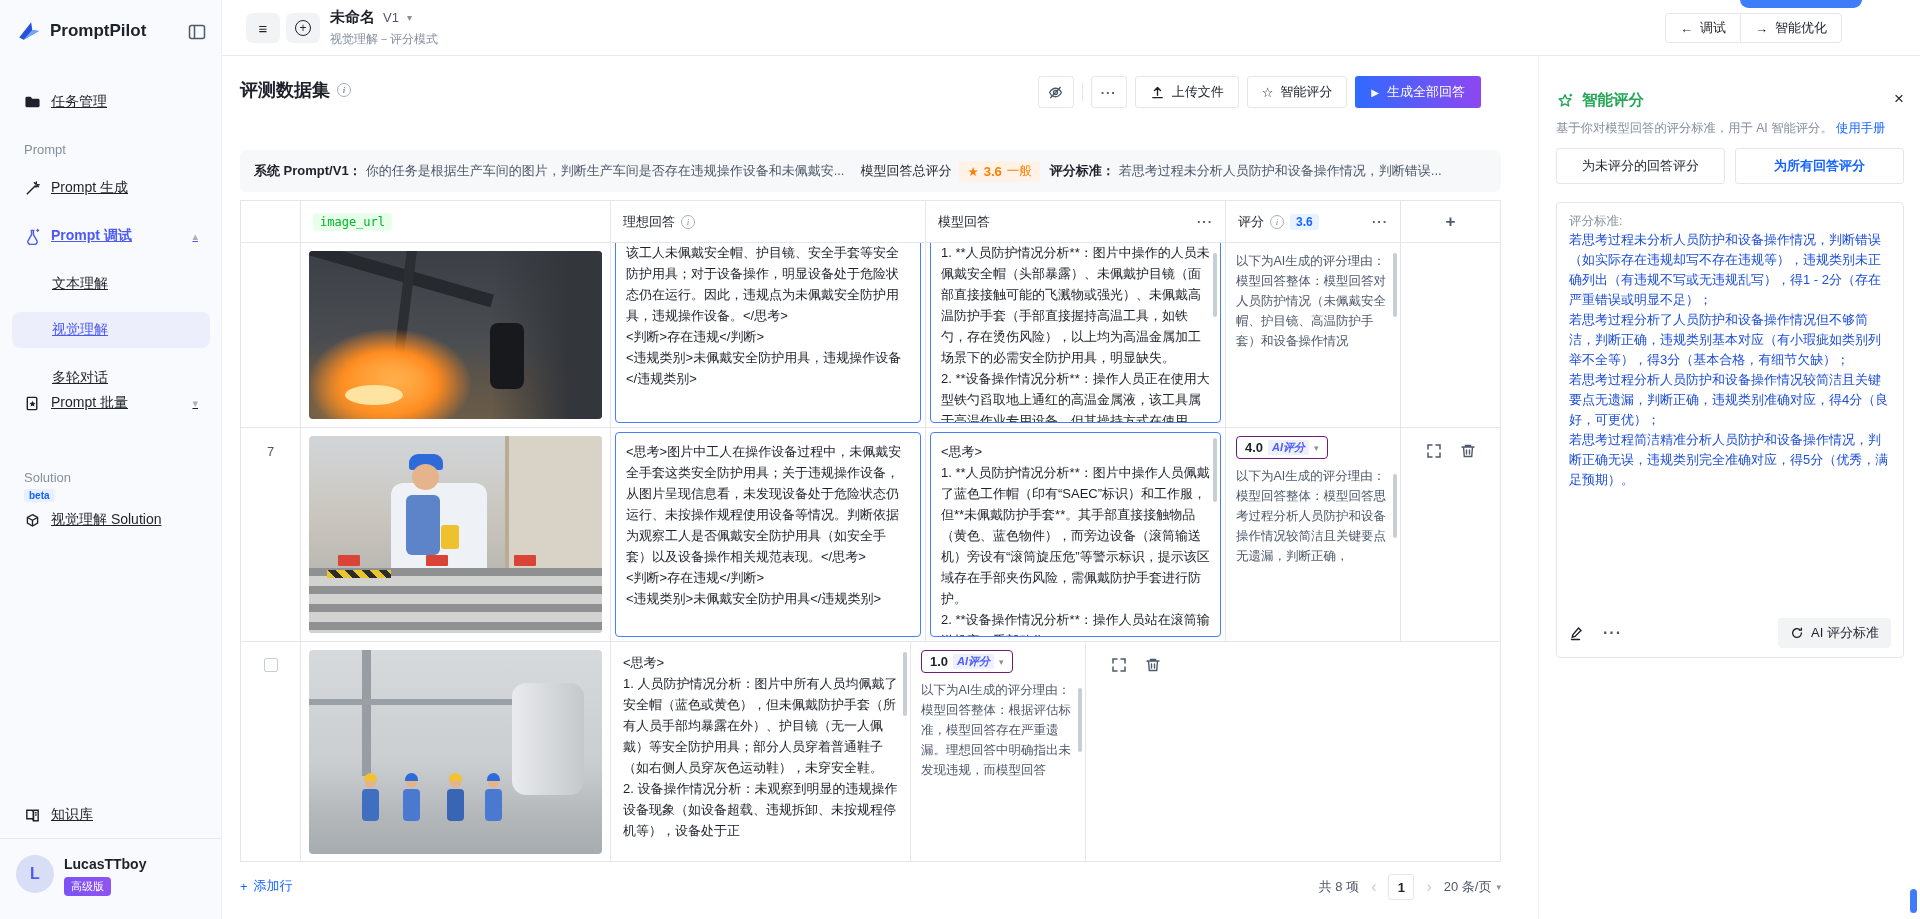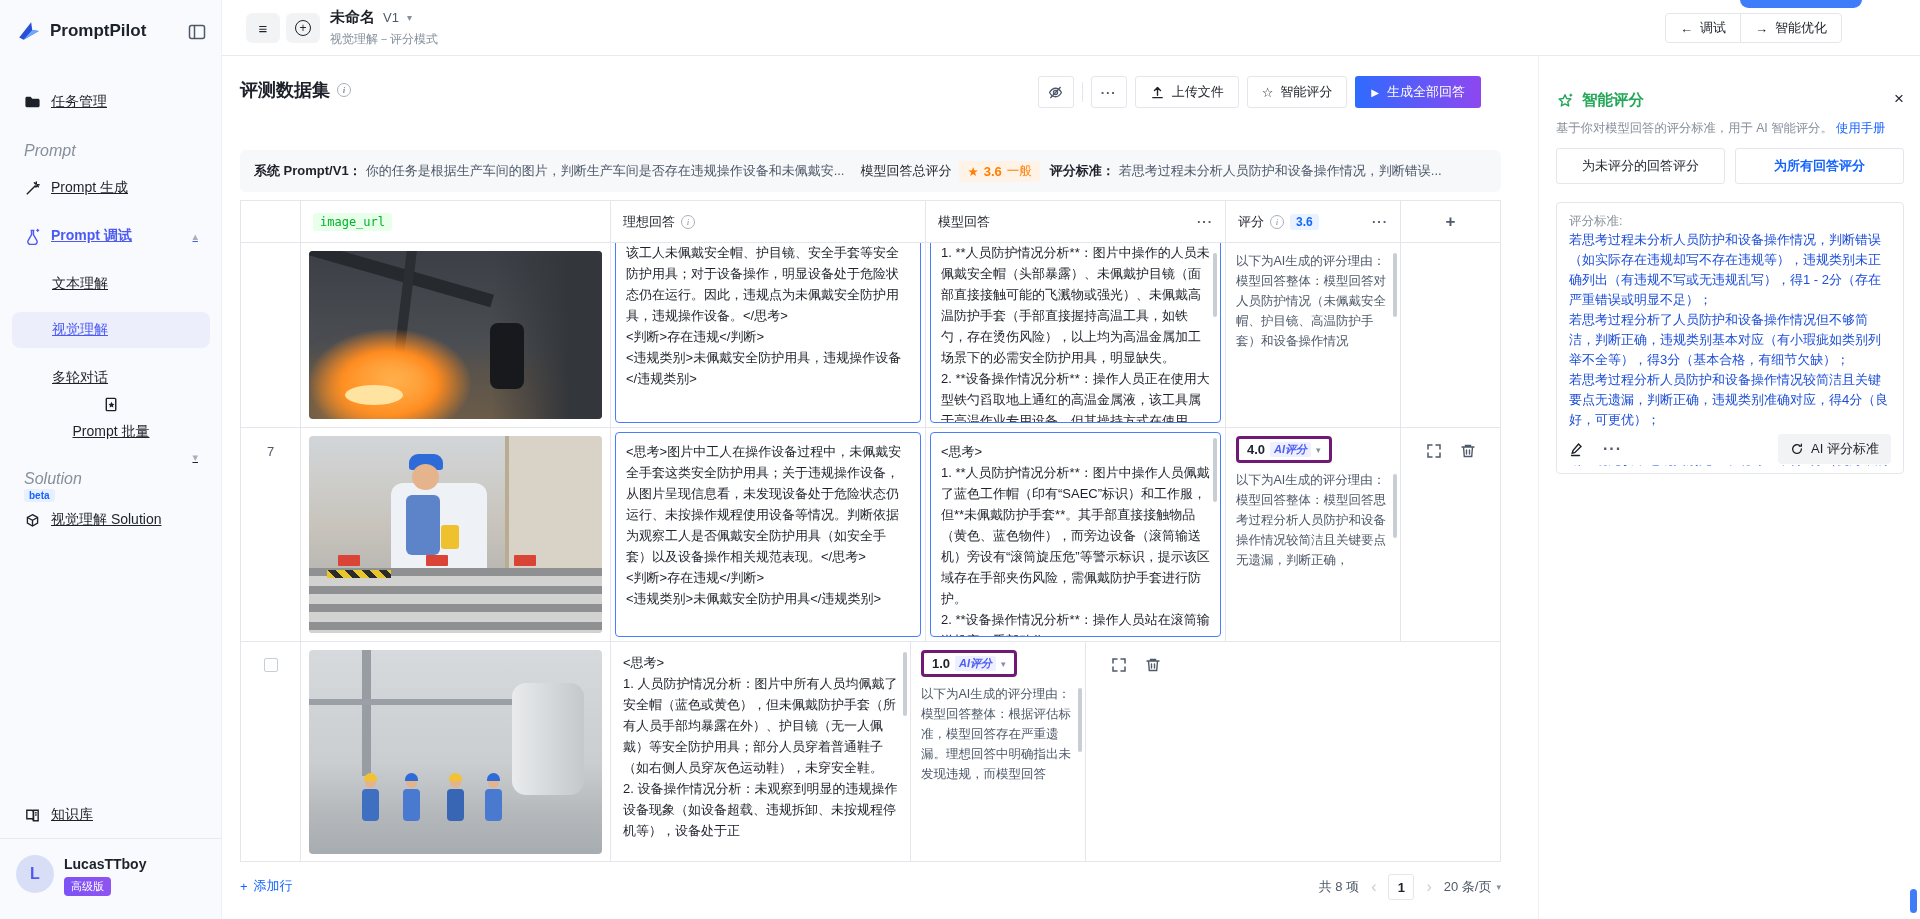--- a/index.html
+++ b/index.html
@@ -14,21 +14,21 @@
   .logo-mark{width:26px;height:26px;}
   .logo-text{font-size:17px;font-weight:700;}
   .collapse-btn{position:absolute;right:14px;top:22px;width:20px;height:20px;color:#4e5969;cursor:pointer;}
   .nav-item{position:absolute;left:12px;width:198px;height:36px;border-radius:8px;display:flex;align-items:center;gap:10px;
             padding:0 12px;font-size:14px;color:#1d2129;cursor:pointer;text-decoration:underline;}
   .nav-item .nicon{width:17px;height:17px;flex:0 0 17px;display:flex;}
   .nav-item .chev{margin-left:auto;color:#a9b0bc;font-size:11px;}
   .nav-sub{padding-left:40px;}
   .nav-active{color:#4d5af2;font-weight:700;}
   .nav-selected{background:#eceefc;color:#4d5af2;}
-  .nav-label{position:absolute;left:24px;font-size:16px;color:#86909c;font-style:italic;}
+  .nav-label{position:absolute;left:24px;font-size:13px;color:#86909c;}
   .beta-badge{position:absolute;left:24px;top:489px;font-size:10px;font-weight:700;color:#1664ff;background:#e8f0ff;
               border-radius:3px;padding:1px 5px;z-index:2;}
   .side-divider{position:absolute;left:0;top:838px;width:222px;border-top:1px solid #e8eaef;}
   .avatar{position:absolute;left:16px;top:855px;width:38px;height:38px;border-radius:50%;background:#d9def7;color:#4d5af2;
           font-weight:700;font-size:16px;display:flex;align-items:center;justify-content:center;}
   .user-name{position:absolute;left:64px;top:856px;font-size:14px;font-weight:700;}
   .user-badge{position:absolute;left:64px;top:877px;font-size:11px;color:#fff;background:linear-gradient(90deg,#7b52f5,#8f54f0);
               border-radius:4px;padding:2px 7px;}
 
   
@@ -85,21 +85,21 @@
   .plus-col{justify-content:center;color:#4e5969;font-size:17px;font-weight:700;cursor:pointer;}
   .r1{height:185px;} .r2{height:214px;} .r3{height:221px;}
   .imgbox{position:absolute;inset:8px;border-radius:4px;overflow:hidden;cursor:pointer;}
   .bluecell{position:absolute;left:4px;right:4px;top:4px;bottom:4px;border:1.5px solid #477eff;border-radius:4px;
             padding:8px 10px;font-size:13px;line-height:21px;overflow:hidden;background:#fff;}
   .cuttop{top:-10px;}
   .plaincell{position:absolute;inset:0;padding:10px 12px;font-size:13px;line-height:21px;overflow:hidden;}
   .rownum{padding-top:16px;text-align:center;color:#4e5969;font-size:13px;}
   .checkbox{width:14px;height:14px;border:1px solid #c9cdd4;border-radius:2px;background:#fff;margin:16px auto;cursor:pointer;}
   .scorecell{position:absolute;inset:0;padding:8px 10px;overflow:hidden;}
-  .score-pill{display:inline-flex;align-items:center;gap:5px;border:3px solid #701a75;border-radius:4px;padding:3px 8px;
+  .score-pill{display:inline-flex;align-items:center;gap:5px;border:1px solid #701a75;border-radius:4px;padding:3px 8px;
               background:#fff;cursor:pointer;}
   .score-pill .val{font-size:13px;font-weight:700;}
   .ai-tag{font-size:11px;font-style:italic;color:#4d5ef5;background:#eeefff;border-radius:2px;padding:0 4px;font-weight:700;}
   .score-pill .c{font-size:9px;color:#86909c;}
   .reason{margin-top:7px;font-size:12.5px;line-height:20px;color:#4e5969;}
   .thumb{position:absolute;right:3px;top:10px;width:4px;height:64px;background:#c9cdd4;border-radius:2px;}
   .thumb-in{right:8px;}
   .acticons{display:flex;gap:18px;justify-content:center;padding-top:15px;color:#4e5969;}
   .acticons svg{cursor:pointer;}
 
@@ -115,21 +115,21 @@
   
   .rpanel{position:absolute;left:1540px;top:56px;width:380px;height:863px;background:#fff;}
   .rp-title{position:absolute;left:16px;top:34px;display:flex;align-items:center;gap:8px;font-size:15.5px;font-weight:700;color:#23a757;}
   .rp-close{position:absolute;right:16px;top:33px;font-size:17px;color:#1d2129;cursor:pointer;}
   .rp-sub{position:absolute;left:16px;top:64px;font-size:12.3px;color:#86909c;white-space:nowrap;}
   .rp-link{color:#1664ff;cursor:pointer;}
   .rp-btns{position:absolute;left:16px;right:16px;top:92px;height:36px;display:flex;gap:10px;}
   .rp-btn{flex:1;border:1px solid #e5e6eb;border-radius:3px;display:flex;align-items:center;justify-content:center;
           font-size:13px;background:#fff;cursor:pointer;}
   .rp-btn-active{color:#1664ff;font-weight:700;}
-  .rp-card{position:absolute;left:16px;right:16px;top:146px;height:272px;border:1px solid #e5e6eb;border-radius:4px;
+  .rp-card{position:absolute;left:16px;right:16px;top:146px;height:456px;border:1px solid #e5e6eb;border-radius:4px;
            padding:10px 12px;overflow:hidden;}
   .rp-crit-label{font-size:12.5px;color:#86909c;}
   .rp-crit{font-size:13px;line-height:20px;color:#1d4ed8;}
   .rp-foot{position:absolute;left:12px;right:12px;bottom:8px;height:32px;display:flex;align-items:center;gap:18px;background:#fff;}
   .rp-ai-btn{margin-left:auto;background:#f2f3f5;border-radius:4px;padding:6px 12px;display:flex;align-items:center;gap:7px;
              font-size:13px;cursor:pointer;}
   .page-scroll-thumb{position:absolute;right:3px;bottom:6px;width:7px;height:24px;border-radius:4px;background:#3e7cfa;}
 
   
   .img-r1{background:linear-gradient(180deg,#3c4046 0%,#4a4d52 55%,#5c544a 75%,#6b5c49 100%);}
@@ -219,21 +219,21 @@
     <div class="nav-item nav-sub" style="top:266px;">
       <span>文本理解</span>
     </div>
     <div class="nav-item nav-sub" style="top:360px;">
       <span>多轮对话</span>
     </div>
     <div class="nav-item nav-sub nav-selected" style="top:312px;">
       <span>视觉理解</span>
     </div>
 
-    <div class="nav-item" style="top:396px;flex-direction:column;">
+    <div class="nav-item" style="top:385px;">
       <span class="nicon">
         <svg viewBox="0 0 18 18" width="17" height="17" fill="none" stroke="#1d2129" stroke-width="1.5">
             <path d="M4 2.5h8.5a1 1 0 0 1 1 1v11a1 1 0 0 1-1 1H4.5a1 1 0 0 1-1-1v-11a1 1 0 0 1 .5-1z"></path>
             <path d="M9 6.2 l1 2 2.1.3-1.5 1.5.3 2.1L9 11.1 7.1 12.1l.3-2.1L5.9 8.5 8 8.2z" fill="#1d2129" stroke="none"></path>
           </svg>
       </span>
       <span>Prompt 批量</span>
       <span class="chev">▾</span>
     </div>
 

